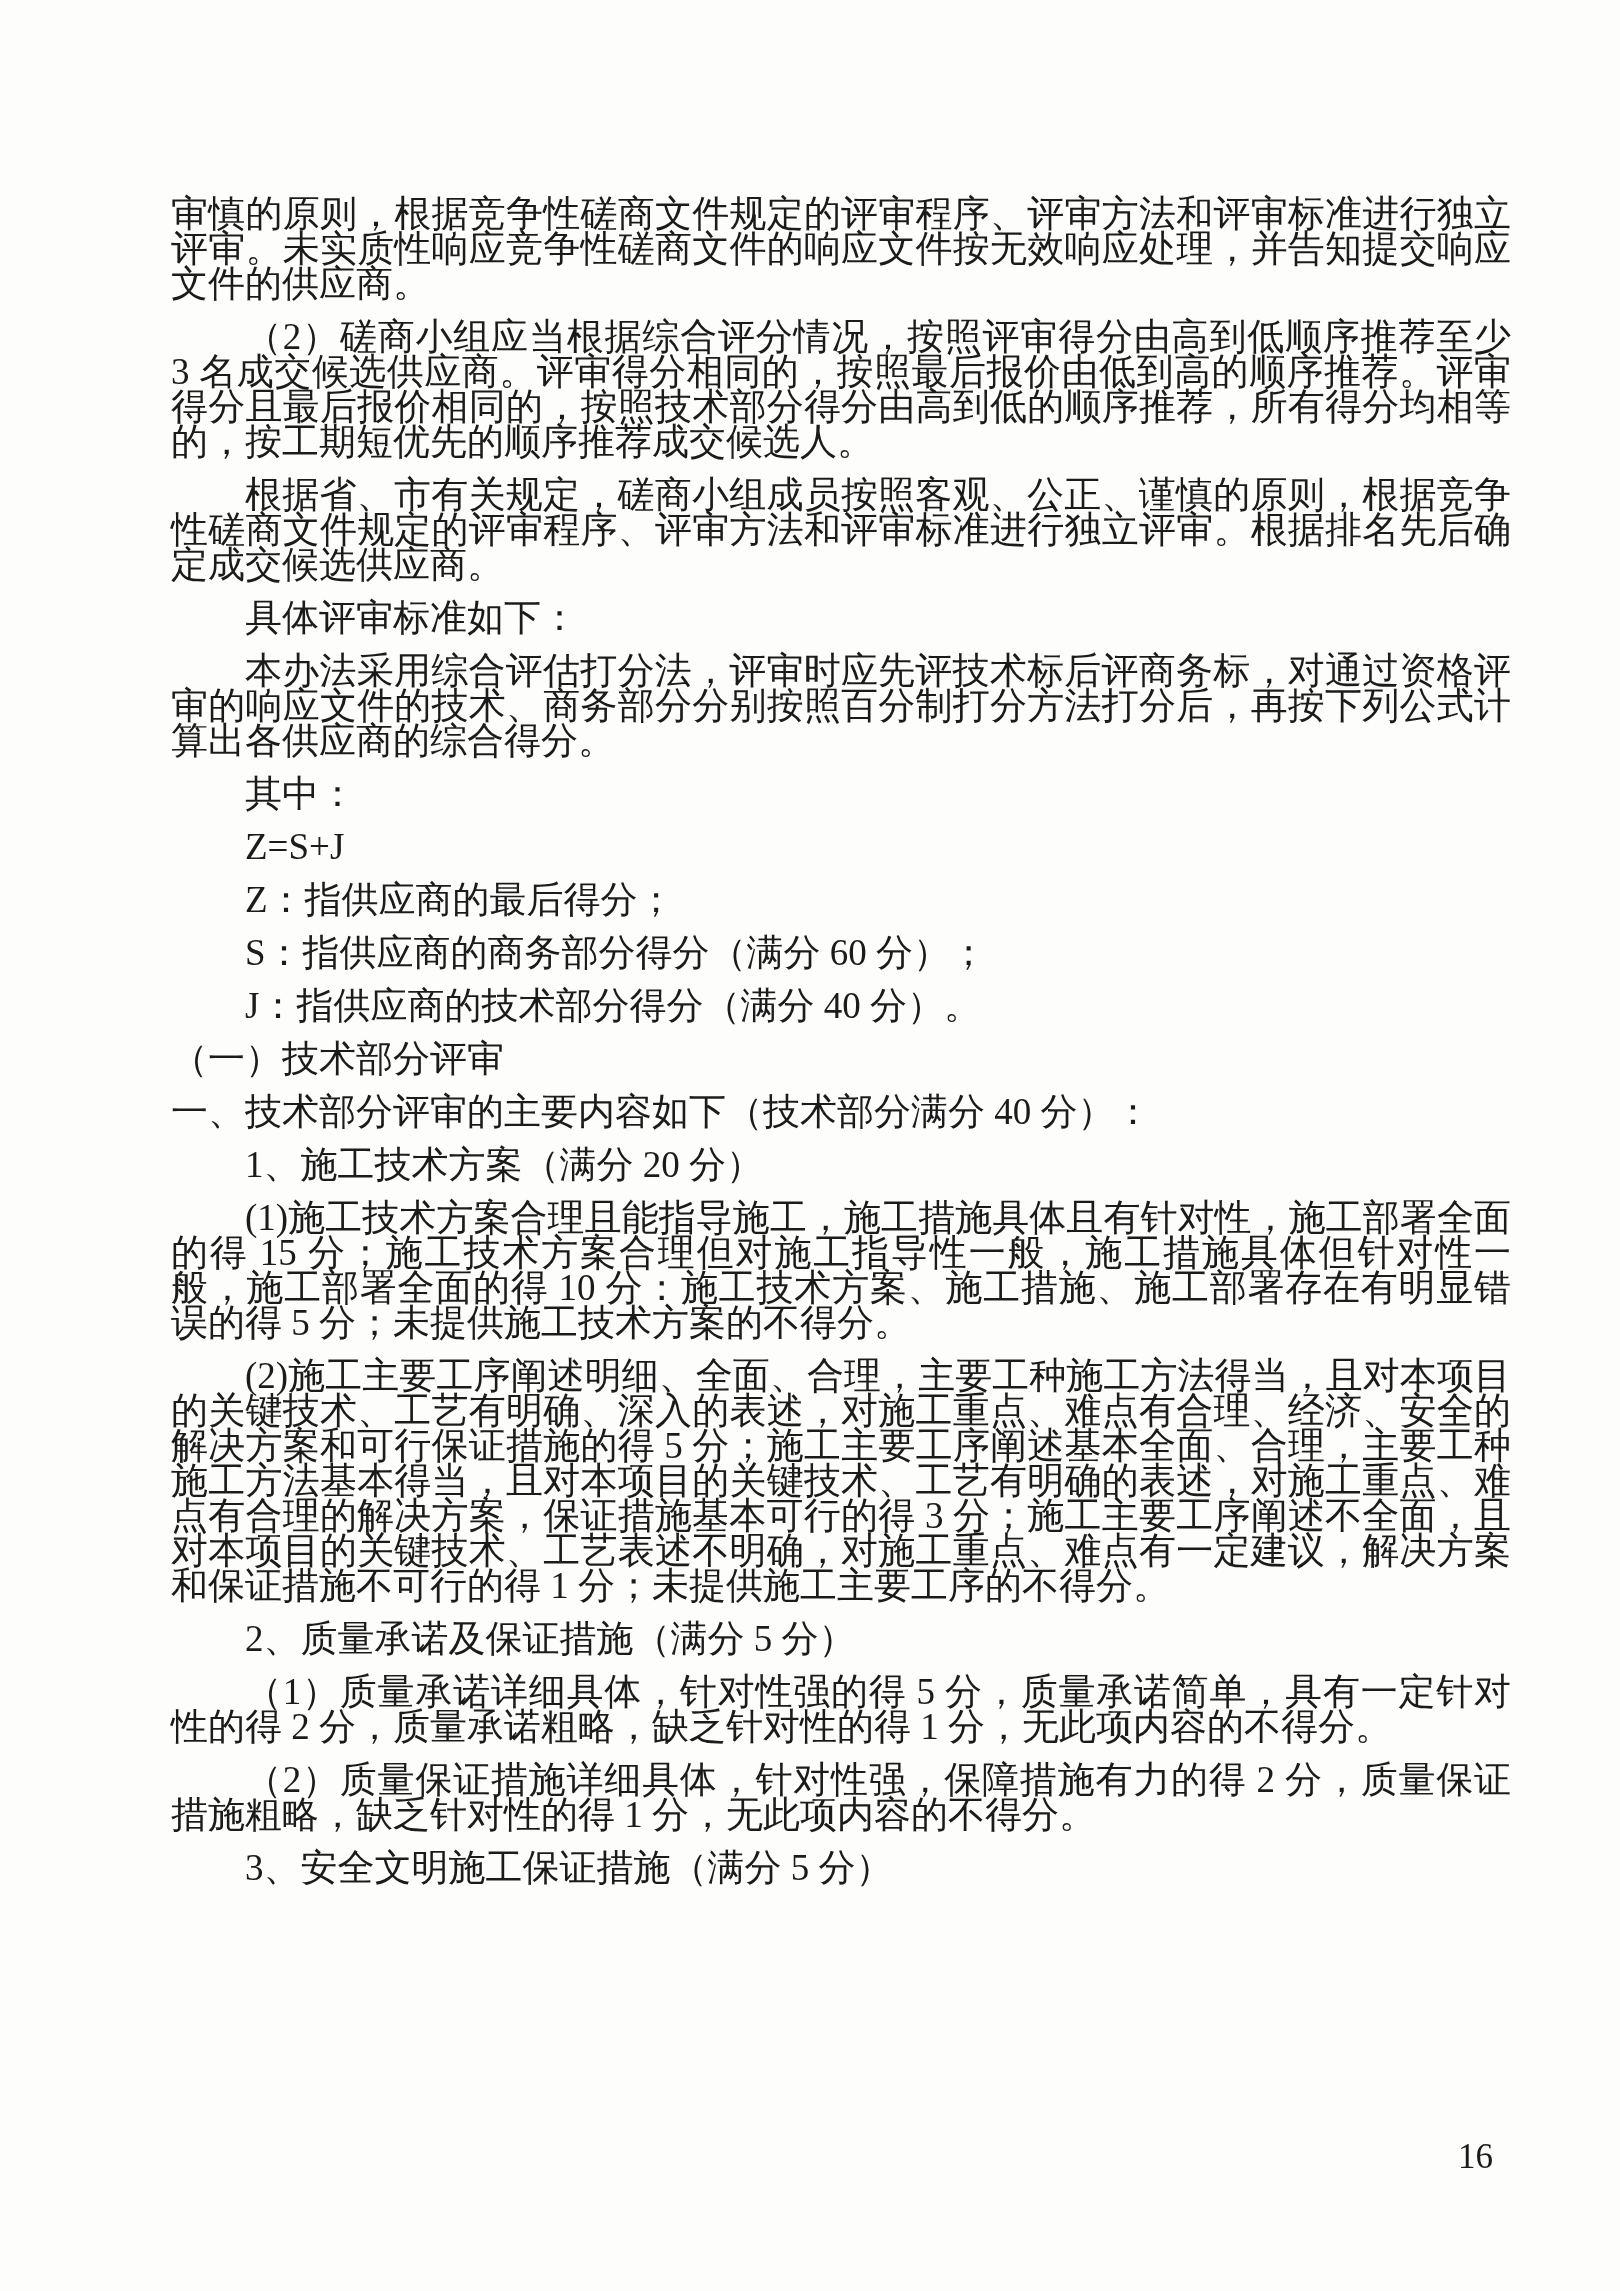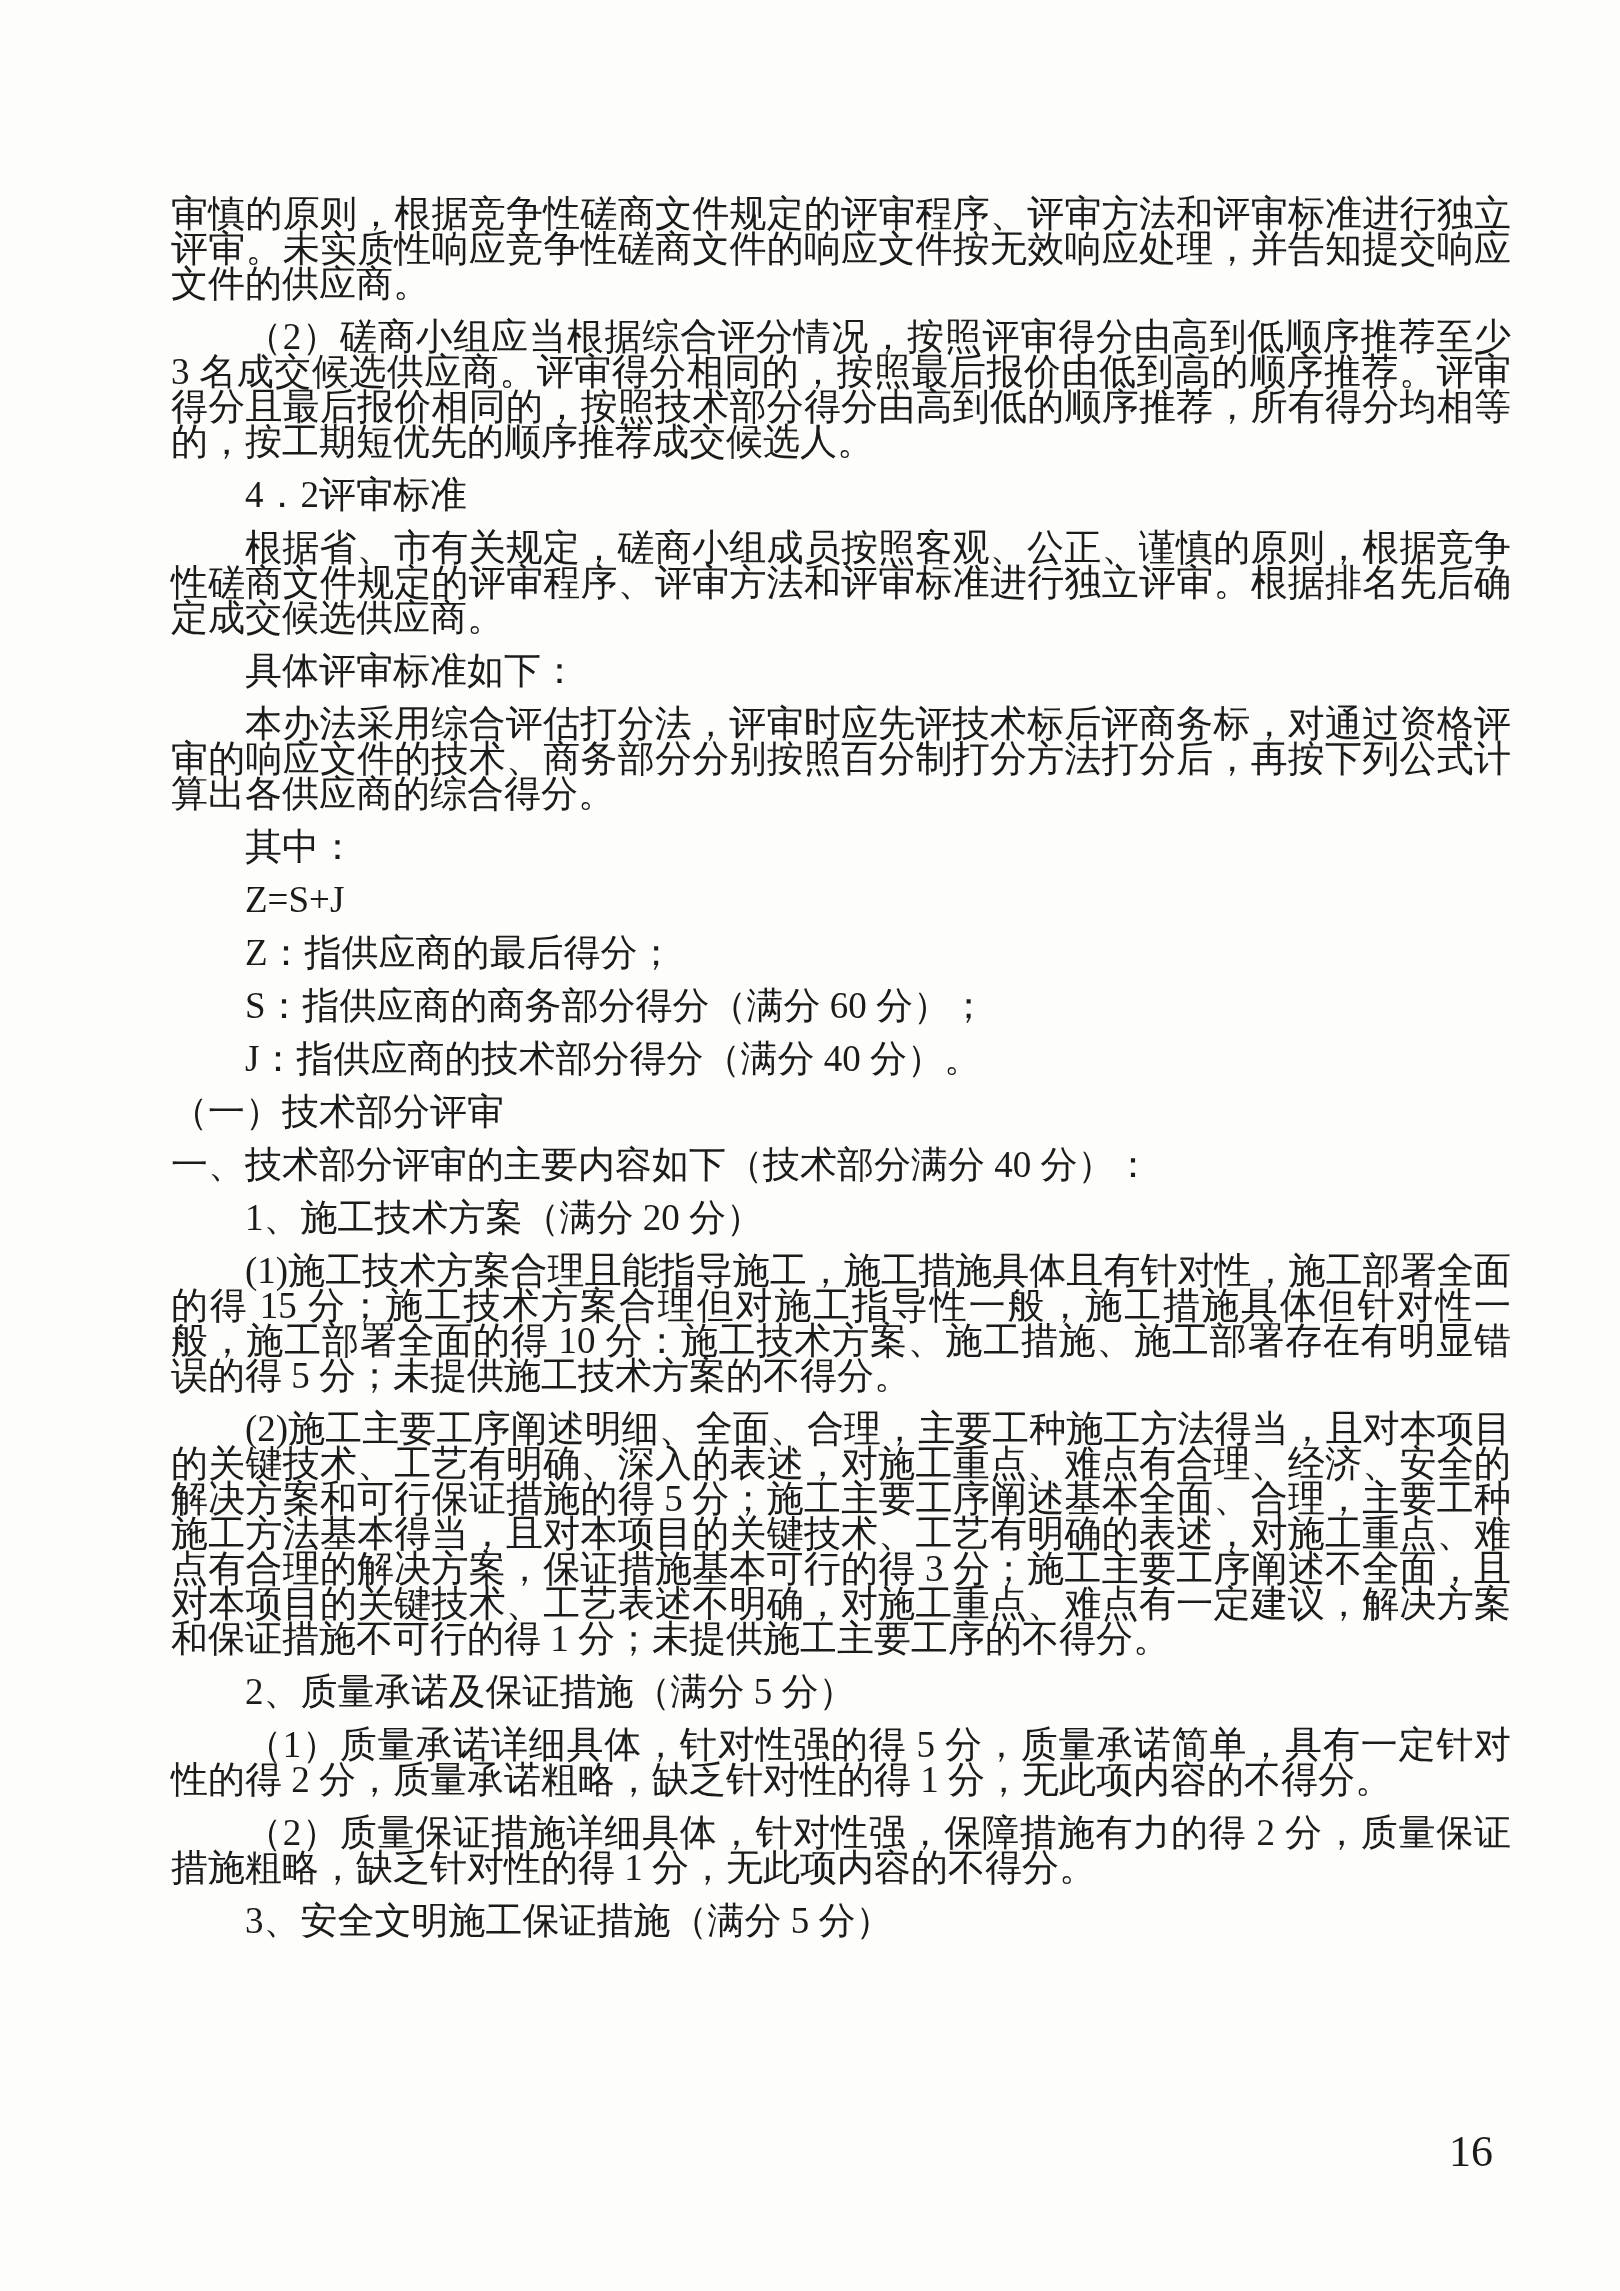--- a/index.html
+++ b/index.html
@@ -32,33 +32,32 @@
     text-justify: inter-ideograph;
     word-break: break-all;
   }
   .indent   { text-indent: 2em; }
   .noindent { text-indent: 0; }
   .bold     { font-weight: normal; }
   .page-number {
     position: absolute;
     right: 127px;
     bottom: 118px;
-    font-size: 44px;
+    font-size: 35px;
     line-height: 1;
     color: #1b1b1b;
   }
 </style>
 </head>
 <body>
 
 <div class="page">
   <div class="content">
     <p class="noindent">审慎的原则，根据竞争性磋商文件规定的评审程序、评审方法和评审标准进行独立评审。未实质性响应竞争性磋商文件的响应文件按无效响应处理，并告知提交响应文件的供应商。</p>
     <p class="indent">（2）磋商小组应当根据综合评分情况，按照评审得分由高到低顺序推荐至少 3 名成交候选供应商。评审得分相同的，按照最后报价由低到高的顺序推荐。评审得分且最后报价相同的，按照技术部分得分由高到低的顺序推荐，所有得分均相等的，按工期短优先的顺序推荐成交候选人。</p>
-    <p class="indent">4．2评审标准</p>
     <p class="indent">根据省、市有关规定，磋商小组成员按照客观、公正、谨慎的原则，根据竞争性磋商文件规定的评审程序、评审方法和评审标准进行独立评审。根据排名先后确定成交候选供应商。</p>
     <p class="indent bold">具体评审标准如下：</p>
     <p class="indent">本办法采用综合评估打分法，评审时应先评技术标后评商务标，对通过资格评审的响应文件的技术、商务部分分别按照百分制打分方法打分后，再按下列公式计算出各供应商的综合得分。</p>
     <p class="indent">其中：</p>
     <p class="indent">Z=S+J</p>
     <p class="indent">Z：指供应商的最后得分；</p>
     <p class="indent">S：指供应商的商务部分得分（满分 60 分）；</p>
     <p class="indent">J：指供应商的技术部分得分（满分 40 分）。</p>
     <p class="noindent bold">（一）技术部分评审</p>
     <p class="noindent">一、技术部分评审的主要内容如下（技术部分满分 40 分）：</p>

